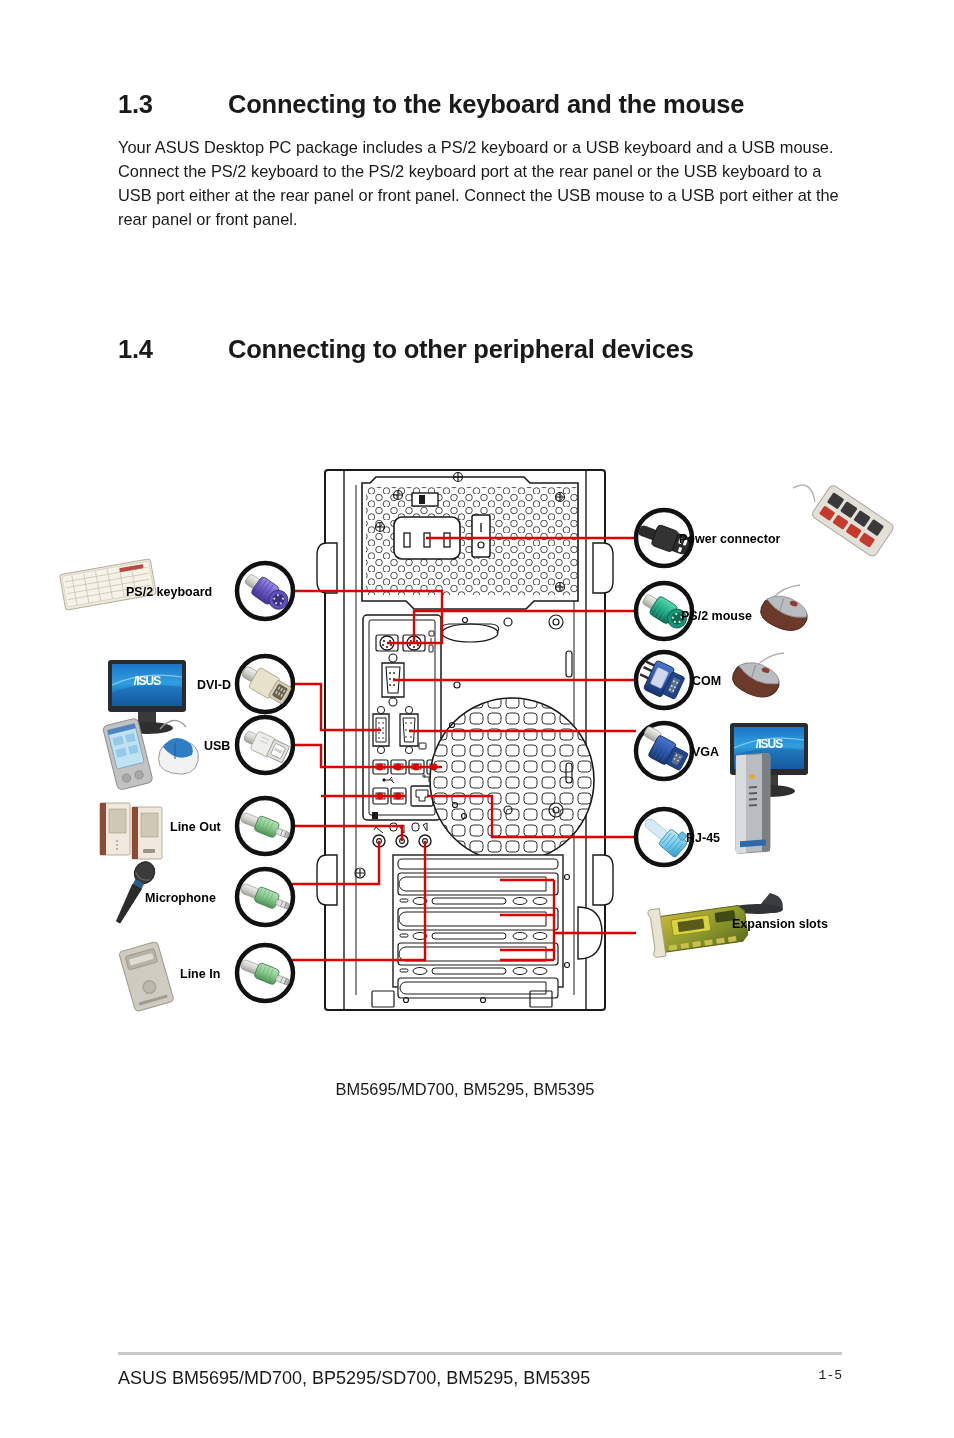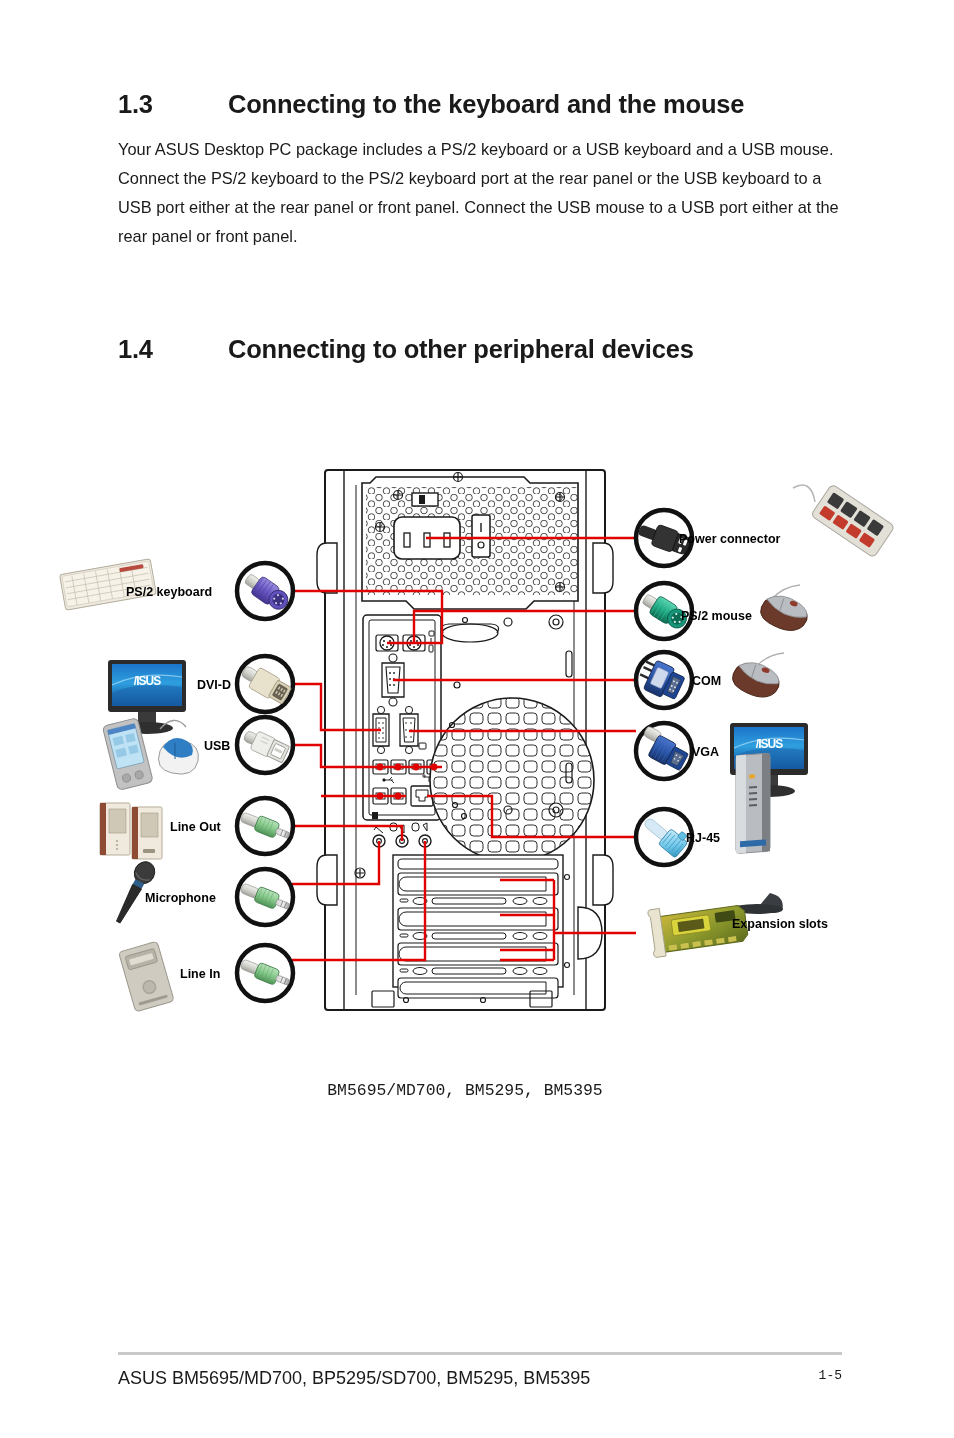--- a/index.html
+++ b/index.html
@@ -13,38 +13,38 @@
   
   .section{position:absolute;left:118px;width:724px;}
   .sec-head{
     display:flex;align-items:baseline;
     font-size:25.5px;font-weight:bold;letter-spacing:-0.2px;
     color:#1a1a1a;
   }
   .sec-num{width:110px;flex:0 0 110px;}
   .sec-title{white-space:nowrap;text-align:center;}
   .sec-body{
-    margin-top:16px;font-size:16.4px;line-height:29px;color:#1a1a1a;
+    margin-top:16px;font-size:16.4px;line-height:24px;color:#1a1a1a;
     text-align:left;
   }
 
   
   .diagram{position:absolute;left:0;top:455px;width:954px;height:620px;}
   .diagram svg{display:block;}
 
   .dlabel{
     position:absolute;font-size:12.5px;font-weight:bold;color:#000;
     white-space:nowrap;line-height:1;
   }
 
   .caption{
     position:absolute;left:0;top:1080px;width:954px;text-align:center;
     font-size:16.4px;color:#1a1a1a;
   }
-  .caption span{margin-left:-24px;font-family:Liberation Mono, monospace;}
+  .caption span{margin-left:-24px;}
 
   
   .footrule{position:absolute;left:118px;top:1352px;width:724px;height:3px;background:#c9c9c9;}
   .footer-left{position:absolute;left:118px;top:1368px;font-size:18px;color:#1a1a1a;}
   .footer-right{position:absolute;right:112px;top:1368px;font-size:13px;color:#1a1a1a;font-family:Liberation Mono, monospace;}
 </style>
 </head>
 <body>
 
 <div class="page">

